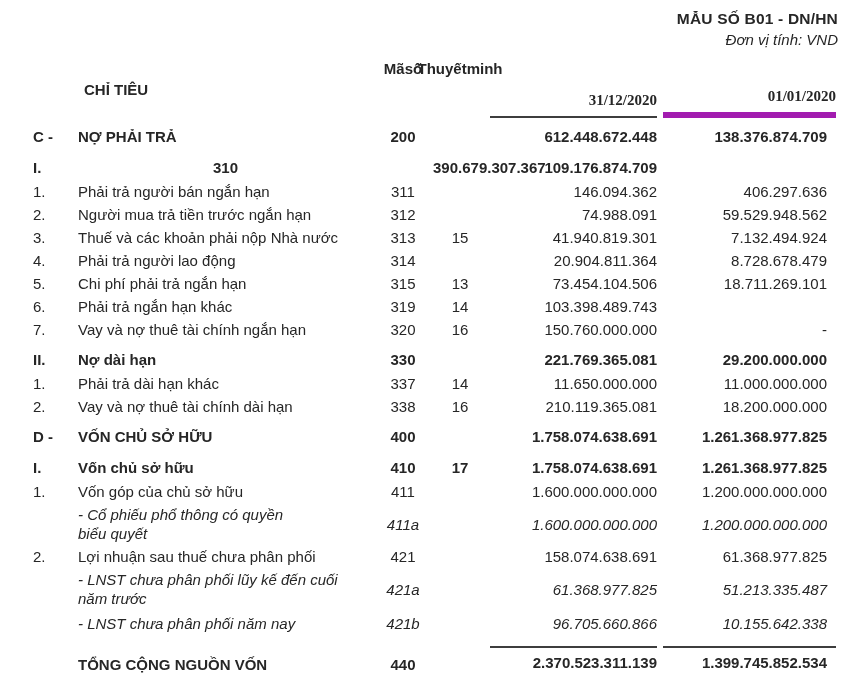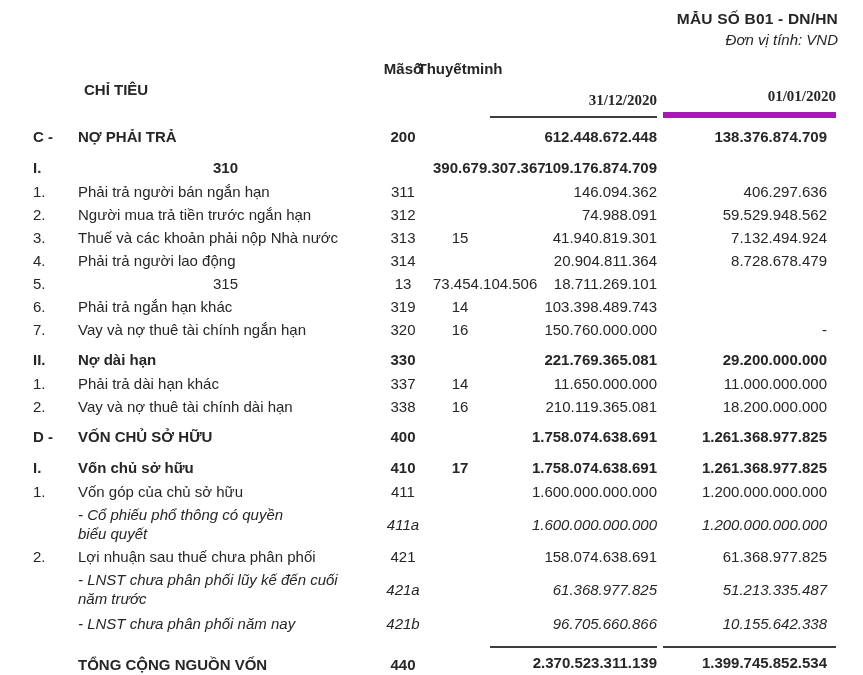--- a/index.html
+++ b/index.html
@@ -110,20 +110,21 @@
         <div class="row r-item">
           <div class="c-prefix">4.</div>
           <div class="c-label">Phải trả người lao động</div>
           <div class="c-code">314</div>
           <div class="c-note"></div>
           <div class="c-val v1">20.904.811.364</div>
           <div class="c-val v2">8.728.678.479</div>
         </div>
         <div class="row r-item">
           <div class="c-prefix">5.</div>
+          <div class="c-label">Chi phí phải trả ngắn hạn</div>
           <div class="c-code">315</div>
           <div class="c-note">13</div>
           <div class="c-val v1">73.454.104.506</div>
           <div class="c-val v2">18.711.269.101</div>
         </div>
         <div class="row r-item">
           <div class="c-prefix">6.</div>
           <div class="c-label">Phải trả ngắn hạn khác</div>
           <div class="c-code">319</div>
           <div class="c-note">14</div>

